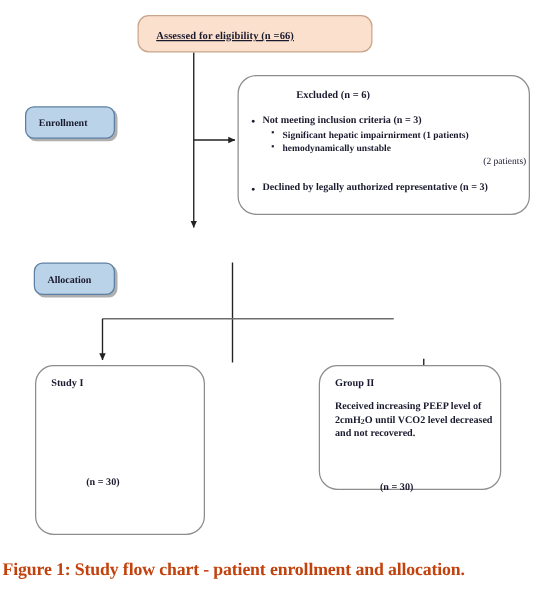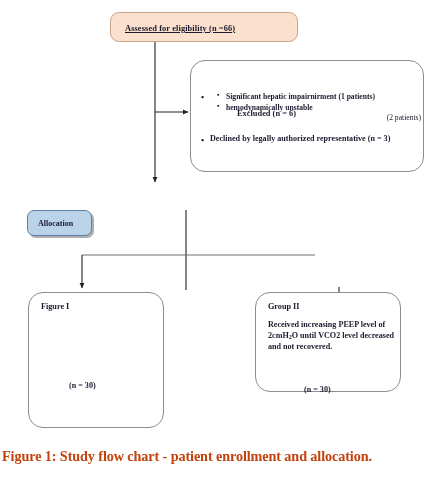--- a/index.html
+++ b/index.html
@@ -68,21 +68,20 @@
 
   #box-excluded {
     left: 190px; top: 60px;
     width: 234px; height: 112px;
   }
   .excluded-title {
     position: absolute;
     left: 46px; top: 10px;
     font-weight: bold;
     font-size: 8.4px;
-    margin-top: 38px;
   }
   .excl-list {
     position: absolute;
     left: 8px; top: 30px;
     width: 222px;
   }
   .excl-item {
     font-weight: bold;
     font-size: 8.1px;
     line-height: 1.35;
@@ -223,20 +222,21 @@
   <div class="node node-peach" id="box-assessed">
     <div class="node-text">Assessed for eligibility (n =66)</div>
   </div>
 
   <div class="node node-white" id="box-excluded">
     <div class="excluded-title">Excluded (n = 6)</div>
     <div class="excl-list">
 
       <div class="excl-item">
         <span class="dot">•</span>
+        <span>Not meeting inclusion criteria (n = 3)</span>
       </div>
 
       <div class="excl-sub">
         <span class="sq">▪</span>
         <span>Significant hepatic impairnirment (1 patients)</span>
       </div>
 
       <div class="excl-sub">
         <span class="sq">▪</span>
         <span>hemodynamically unstable</span>
@@ -244,28 +244,31 @@
       <div class="excl-sub-cont">(2 patients)</div>
 
       <div class="excl-item spaced">
         <span class="dot">•</span>
         <span>Declined by legally authorized representative (n = 3)</span>
       </div>
 
     </div>
   </div>
 
+  <div class="node node-blue" id="box-enrollment">
+    <div class="stage-label">Enrollment</div>
+  </div>
 
 
   <div class="node node-blue" id="box-allocation">
     <div class="stage-label">Allocation</div>
   </div>
 
   <div class="node node-white" id="box-group1">
-    <div class="group-title">Figure I</div>
+    <div class="group-title">Study I</div>
     <div class="group-n">(n = 30)</div>
   </div>
 
   <div class="node node-white" id="box-group2">
     <div class="group-title">Group II</div>
     <div class="group-body"><span>Received increasing PEEP level of 2cmH</span><span class="sub2">2</span><span>O until VCO2 level decreased and not recovered.</span></div>
     <div class="group-n">(n = 30)</div>
   </div>
 
 </div>

